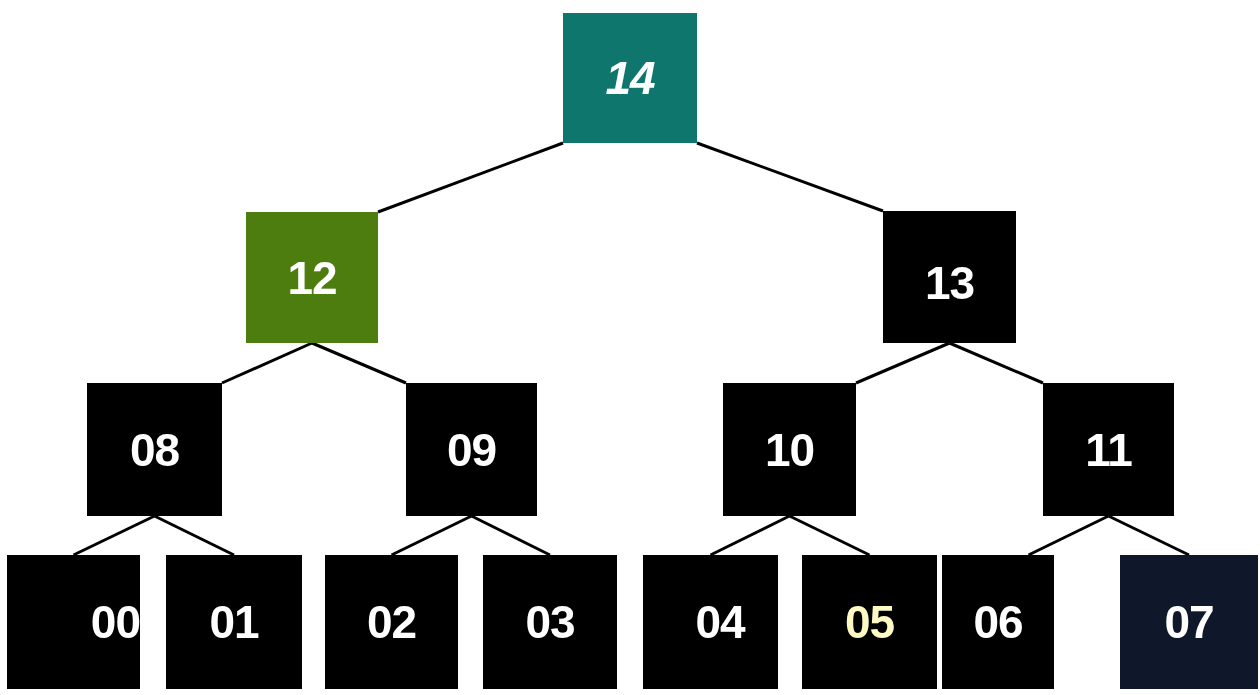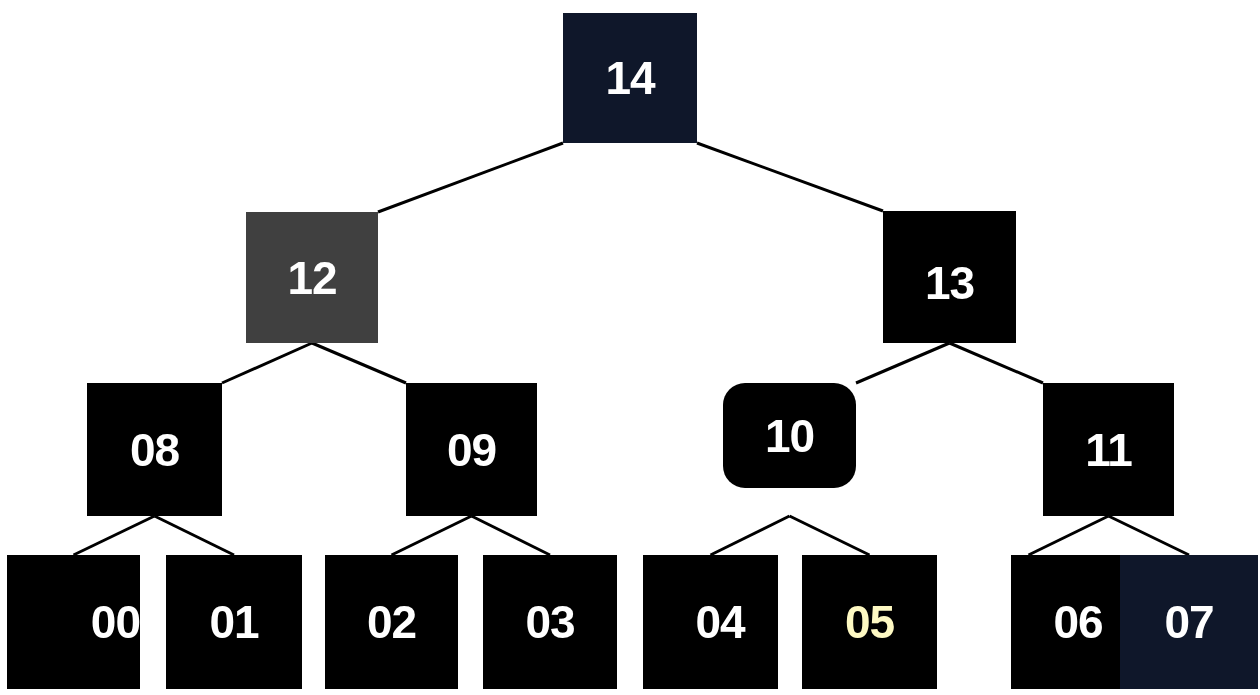--- a/index.html
+++ b/index.html
@@ -59,36 +59,36 @@
       <line x1="154.5" y1="516" x2="73.5" y2="555" class="edge-line" stroke="#000000"></line>
       <line x1="154.5" y1="516" x2="234" y2="555" class="edge-line" stroke="#000000"></line>
       <line x1="471.5" y1="516" x2="391.5" y2="555" class="edge-line" stroke="#000000"></line>
       <line x1="471.5" y1="516" x2="550" y2="555" class="edge-line" stroke="#000000"></line>
       <line x1="789.5" y1="516" x2="710.5" y2="555" class="edge-line" stroke="#000000"></line>
       <line x1="789.5" y1="516" x2="869.5" y2="555" class="edge-line" stroke="#000000"></line>
       <line x1="1108.5" y1="516" x2="1028.5" y2="555" class="edge-line" stroke="#000000"></line>
       <line x1="1108.5" y1="516" x2="1189" y2="555" class="edge-line" stroke="#000000"></line>
     </svg>
   <div id="node-layer">
-      <div class="tree-node" style="left: 563px; top: 13px; width: 134px; height: 130px; background: #0f172a;">
+      <div class="tree-node" style="left: 563px; top: 13px; width: 134px; height: 130px; background: #0f766e; font-style: italic;">
         <span class="node-label" style="color: rgb(255, 255, 255);">14</span>
       </div>
-      <div class="tree-node" style="left: 246px; top: 212px; width: 132px; height: 131px; background: #404040;">
+      <div class="tree-node" style="left: 246px; top: 212px; width: 132px; height: 131px; background: #4d7c0f;">
         <span class="node-label" style="color: rgb(255, 255, 255);">12</span>
       </div>
       <div class="tree-node" style="left: 883px; top: 211px; width: 133px; height: 132px; background: rgb(0, 0, 0);">
         <span class="node-label" style="color: rgb(255, 255, 255); margin-top: 12px;">13</span>
       </div>
       <div class="tree-node" style="left: 87px; top: 383px; width: 135px; height: 133px; background: rgb(0, 0, 0);">
         <span class="node-label" style="color: rgb(255, 255, 255);">08</span>
       </div>
       <div class="tree-node" style="left: 406px; top: 383px; width: 131px; height: 133px; background: rgb(0, 0, 0);">
         <span class="node-label" style="color: rgb(255, 255, 255);">09</span>
       </div>
-      <div class="tree-node" style="left: 723px; top: 383px; width: 133px; height: 105px; background: rgb(0, 0, 0); border-radius: 22px;">
+      <div class="tree-node" style="left: 723px; top: 383px; width: 133px; height: 133px; background: rgb(0, 0, 0);">
         <span class="node-label" style="color: rgb(255, 255, 255);">10</span>
       </div>
       <div class="tree-node" style="left: 1043px; top: 383px; width: 131px; height: 133px; background: rgb(0, 0, 0);">
         <span class="node-label" style="color: rgb(255, 255, 255);">11</span>
       </div>
       <div class="tree-node" style="left: 7px; top: 555px; width: 133px; height: 134px; background: rgb(0, 0, 0); justify-content: flex-end;">
         <span class="node-label" style="color: rgb(255, 255, 255);">00</span>
       </div>
       <div class="tree-node" style="left: 166px; top: 555px; width: 136px; height: 134px; background: rgb(0, 0, 0);">
         <span class="node-label" style="color: rgb(255, 255, 255);">01</span>
@@ -98,20 +98,20 @@
       </div>
       <div class="tree-node" style="left: 483px; top: 555px; width: 134px; height: 134px; background: rgb(0, 0, 0);">
         <span class="node-label" style="color: rgb(255, 255, 255);">03</span>
       </div>
       <div class="tree-node" style="left: 643px; top: 555px; width: 135px; height: 134px; background: rgb(0, 0, 0);">
         <span class="node-label" style="color: rgb(255, 255, 255); margin-left: 19px;">04</span>
       </div>
       <div class="tree-node" style="left: 802px; top: 555px; width: 135px; height: 134px; background: rgb(0, 0, 0);">
         <span class="node-label" style="color: #fef9c3;">05</span>
       </div>
-      <div class="tree-node" style="left: 1011px; top: 555px; width: 134px; height: 134px; background: rgb(0, 0, 0);">
+      <div class="tree-node" style="left: 942px; top: 555px; width: 112px; height: 134px; background: rgb(0, 0, 0);">
         <span class="node-label" style="color: rgb(255, 255, 255);">06</span>
       </div>
       <div class="tree-node" style="left: 1120px; top: 555px; width: 138px; height: 134px; background: #0f172a;">
         <span class="node-label" style="color: rgb(255, 255, 255);">07</span>
       </div>
     </div>
 </div>
 
 </body></html>

